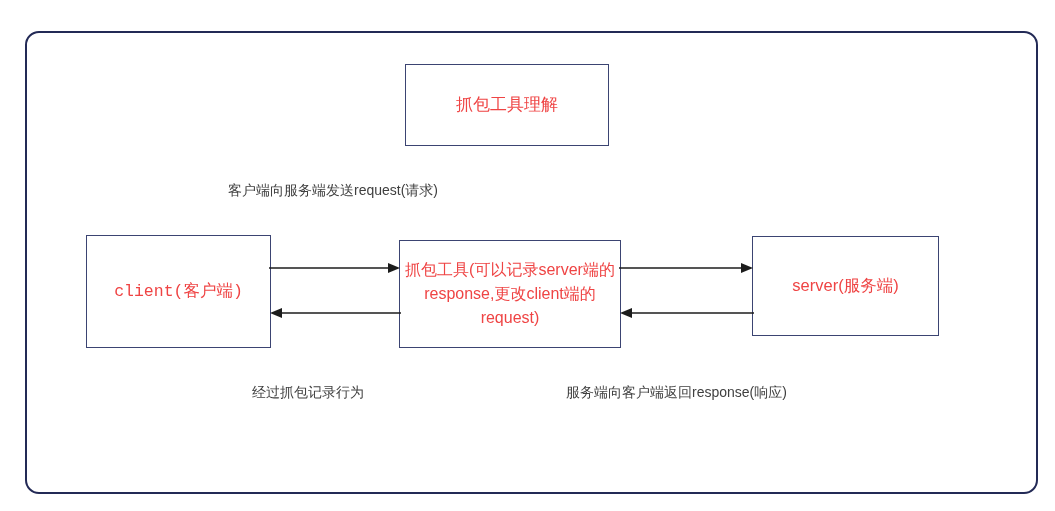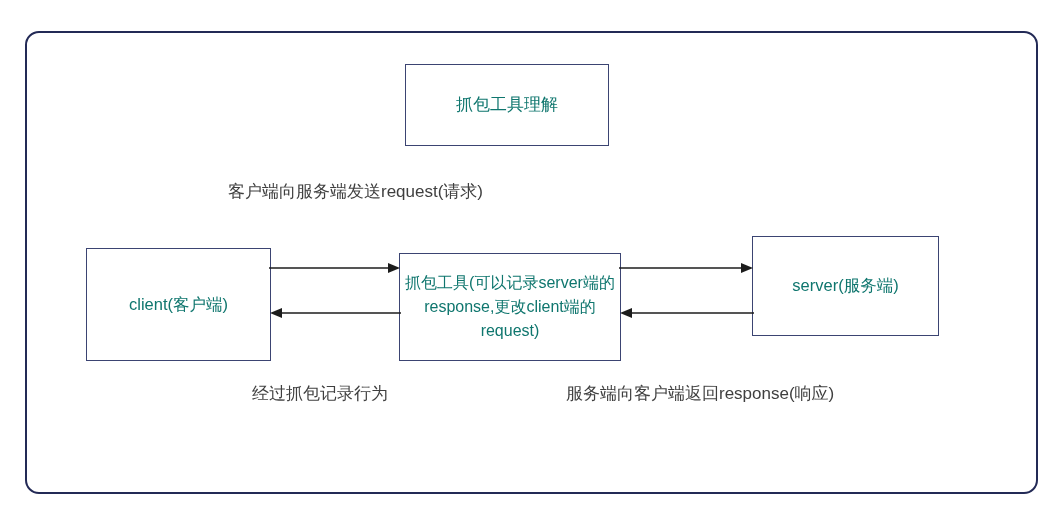--- a/index.html
+++ b/index.html
@@ -30,57 +30,57 @@
   }
   .node-box {
     position: absolute;
     box-sizing: border-box;
     border: 1.6px solid #3b4472;
     background: #ffffff;
     display: flex;
     align-items: center;
     justify-content: center;
     text-align: center;
-    color: #0f766e;
+    color: #ef4444;
     font-size: 16.5px;
     line-height: 1.45;
     padding: 2px 4px;
   }
   #title-box {
     left: 405px;
     top: 64px;
     width: 204px;
     height: 82px;
     font-size: 17px;
   }
   #client-box {
     left: 86px;
-    top: 248px;
+    top: 235px;
     width: 185px;
     height: 113px;
+    font-family: Liberation Mono, monospace;
   }
   #proxy-box {
     left: 399px;
     top: 240px;
     width: 222px;
     height: 108px;
     font-size: 16px;
     line-height: 1.5;
-    margin-top: 13px;
   }
   #server-box {
     left: 752px;
     top: 236px;
     width: 187px;
     height: 100px;
   }
   .edge-label {
     position: absolute;
     color: #3f3f3f;
-    font-size: 17px;
+    font-size: 14px;
     white-space: nowrap;
     line-height: 1.3;
   }
   #label-req-top   { left: 228px; top: 181px; }
   #label-mod-top   { left: 568px; top: 181px; }
   #label-log-bot   { left: 252px; top: 383px; }
   #label-resp-bot  { left: 566px; top: 383px; }
 
   .arrow-svg {
     position: absolute;

